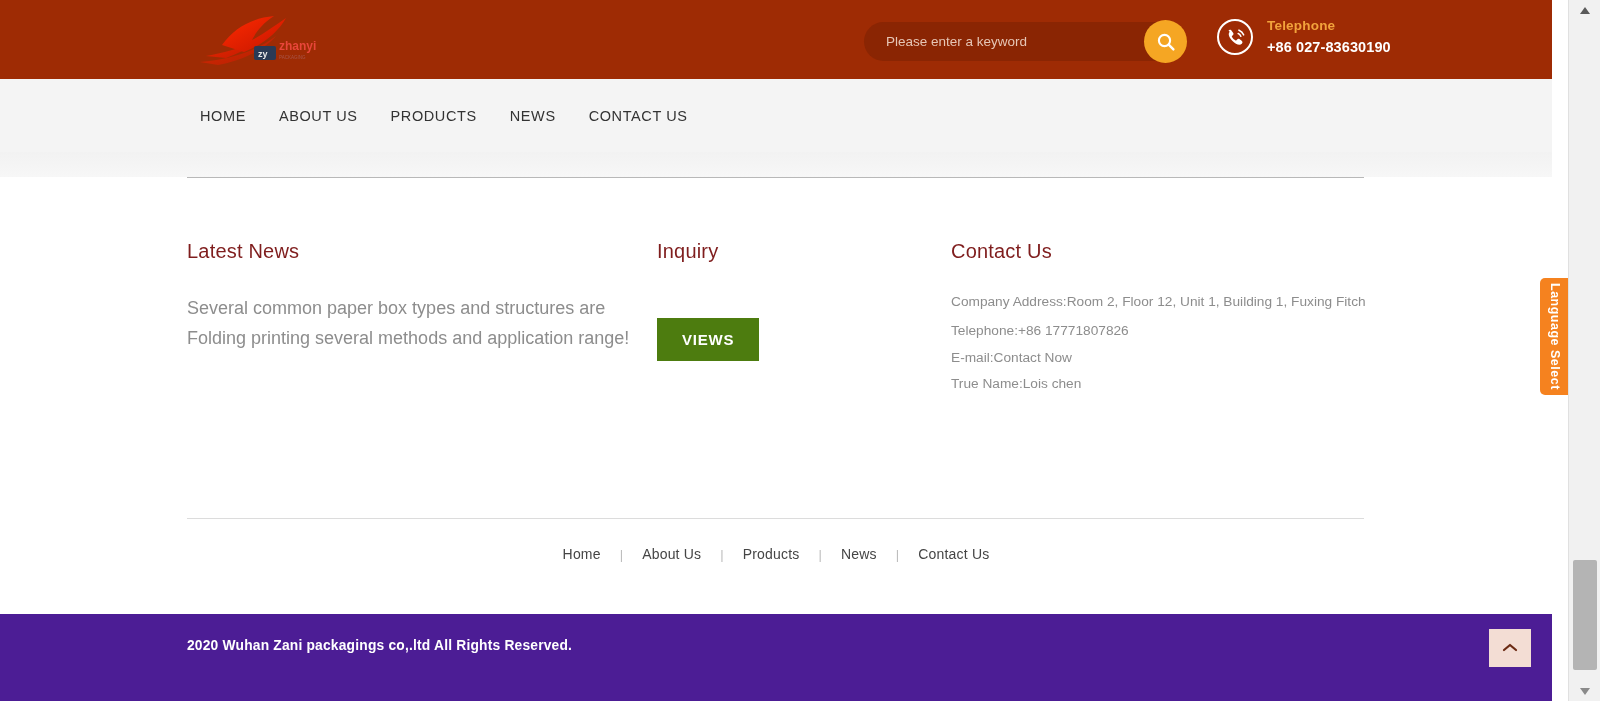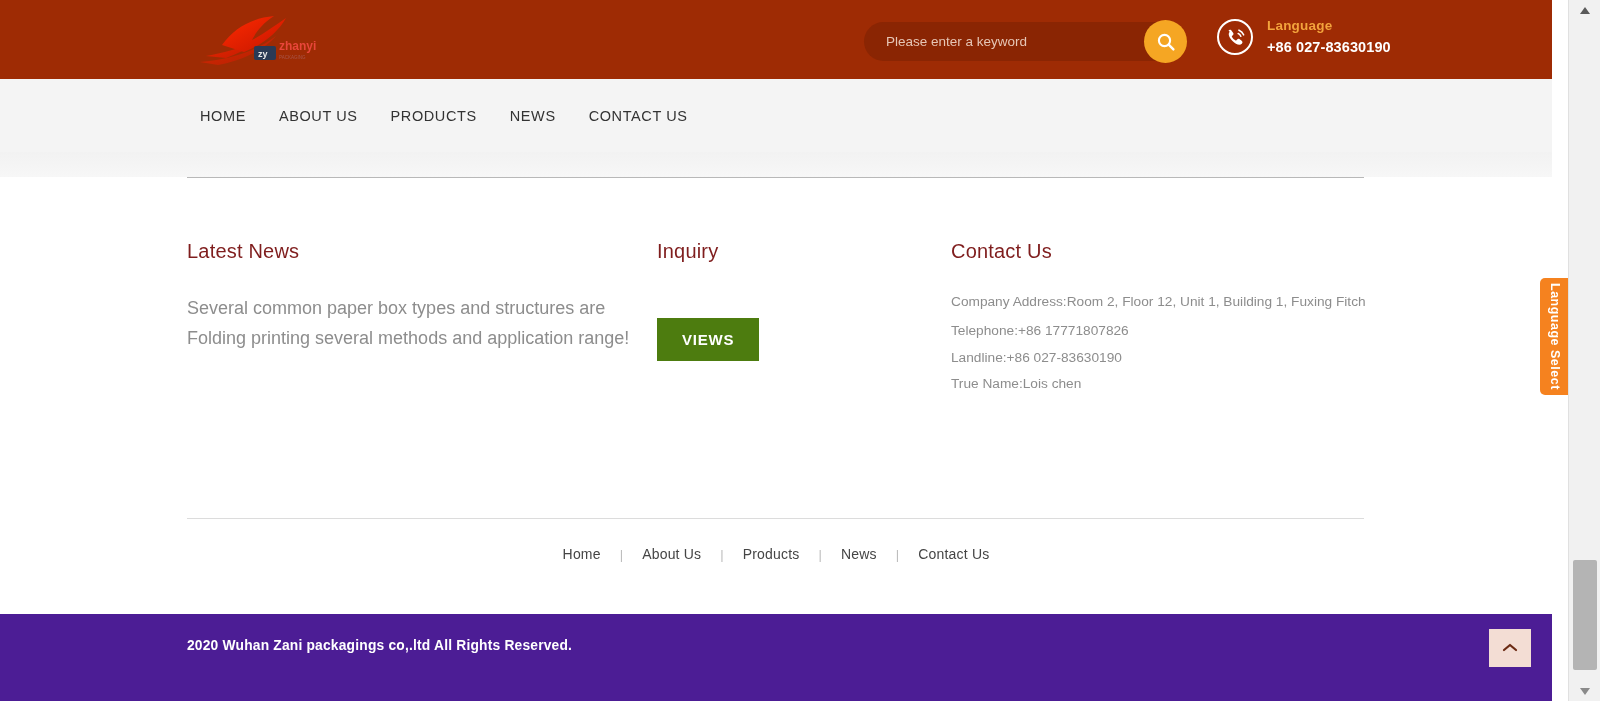--- a/index.html
+++ b/index.html
@@ -250,21 +250,21 @@
     <div class="landline">
       <span class="phone-icon">
         <svg width="38" height="38" viewBox="0 0 38 38">
           <circle cx="19" cy="19" r="17" fill="none" stroke="#ffffff" stroke-width="2"></circle>
           <path d="M12.5 12.5c1.3-1.3 2.6-.6 3.3.4l1.4 2c.5.7.4 1.4-.2 2l-1 1c-.2.2-.2.5-.1.8.5 1.3 2.4 3.2 3.7 3.7.3.1.6.1.8-.1l1-1c.6-.6 1.3-.7 2-.2l2 1.4c1 .7 1.7 2 .4 3.3-2.2 2.2-6.2.3-9.3-2.8s-5-7.1-2.8-9.3z" fill="#ffffff"></path>
           <path d="M23 12.2a8.3 8.3 0 0 1 4.6 4.6" fill="none" stroke="#ffffff" stroke-width="1.6" stroke-linecap="round"></path>
           <path d="M22.2 15.6a4.8 4.8 0 0 1 2.6 2.6" fill="none" stroke="#ffffff" stroke-width="1.6" stroke-linecap="round"></path>
         </svg>
       </span>
       <span class="ll-text">
-        <div class="ll-label">Language</div>
+        <div class="ll-label">Telephone</div>
         <div class="ll-number">+86 027-83630190</div>
       </span>
     </div>
   </div>
 
   <div class="navbar">
     <div class="nav-inner">
       <div class="nav-item">HOME</div>
       <div class="nav-item">ABOUT US</div>
       <div class="nav-item">PRODUCTS</div>
@@ -289,21 +289,21 @@
     <div class="col-inquiry">
       <div class="col-title">Inquiry</div>
       <button class="views-btn">VIEWS</button>
     </div>
 
     <div class="col-contact">
       <div class="col-title">Contact Us</div>
       <div class="contact-list">
         <div class="contact-line addr">Company Address:Room 2, Floor 12, Unit 1, Building 1, Fuxing Fitch</div>
         <div class="contact-line">Telephone:+86 17771807826</div>
-        <div class="contact-line">Landline:+86 027-83630190</div>
+        <div class="contact-line">E-mail:Contact Now</div>
         <div class="contact-line">True Name:Lois chen</div>
       </div>
     </div>
   </div>
 
   <div class="divider-bottom"></div>
 
   <div class="foot-nav">
     <span class="fn-link">Home</span>
     <span class="fn-sep">|</span>

